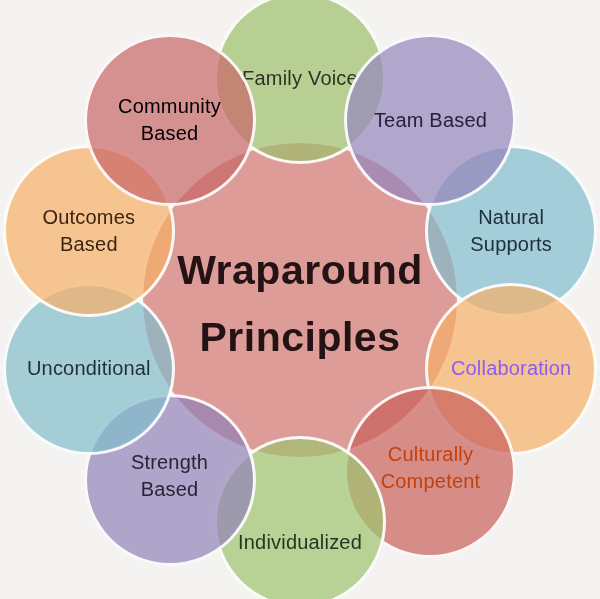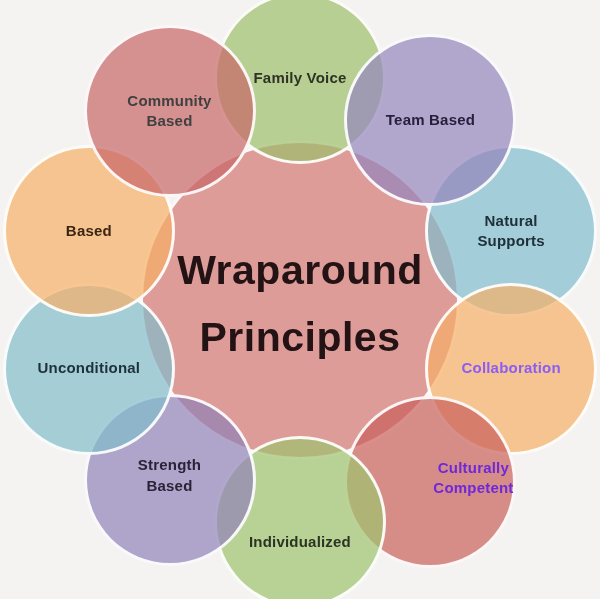--- a/index.html
+++ b/index.html
@@ -35,22 +35,22 @@
     margin-top: 8px;
   }
   .center-title span {
     display: block;
     font-size: 41px;
     font-weight: 700;
     line-height: 1.1;
     letter-spacing: 0.5px;
   }
   .outer-label {
-    font-size: 15px;
-    font-weight: 700;
+    font-size: 20px;
+    font-weight: 400;
     line-height: 1.35;
     letter-spacing: 0.2px;
   }
   .outer-label span {
     display: block;
     white-space: nowrap;
   }
 </style>
 </head>
 <body>
@@ -77,21 +77,21 @@
     <div class="circle outer" style="left: 344.488px; top: 34.3982px; width: 172px; height: 172px; background: rgba(148, 133, 188, 0.7); border: 3px solid rgba(255, 255, 255, 0.92); color: rgb(39, 32, 61);">
       <div class="outer-label" style="transform: translate(0px, 0px);">
         <span>Team Based</span>
       </div>
     </div>
     <div class="circle outer" style="left: 425.135px; top: 282.602px; width: 172px; height: 172px; background: rgba(245, 175, 104, 0.7); border: 3px solid rgba(255, 255, 255, 0.92); color: #8b5cf6; align-items: center;">
       <div class="outer-label" style="transform: translate(0px, 0px);">
         <span>Collaboration</span>
       </div>
     </div>
-    <div class="circle outer" style="left: 344.488px; top: 396px; width: 172px; height: 172px; background: rgba(201, 97, 91, 0.7); border: 3px solid rgba(255, 255, 255, 0.92); color: #6d28d9; justify-content: flex-end;">
+    <div class="circle outer" style="left: 344.488px; top: 386px; width: 172px; height: 172px; background: rgba(201, 97, 91, 0.7); border: 3px solid rgba(255, 255, 255, 0.92); color: #c2410c;">
       <div class="outer-label" style="transform: translate(0px, -4px);">
         <span>Culturally</span>
         <span>Competent</span>
       </div>
     </div>
     <div class="circle outer" style="left: 214px; top: 436px; width: 172px; height: 172px; background: rgba(158, 195, 111, 0.7); border: 3px solid rgba(255, 255, 255, 0.92); color: rgb(43, 52, 35);">
       <div class="outer-label" style="transform: translate(0px, 10px); margin-top: 20px;">
         <span>Individualized</span>
       </div>
     </div>
@@ -101,22 +101,23 @@
         <span>Based</span>
       </div>
     </div>
     <div class="circle outer" style="left: 2.86545px; top: 282.602px; width: 172px; height: 172px; background: rgba(129, 188, 202, 0.7); border: 3px solid rgba(255, 255, 255, 0.92); color: rgb(30, 48, 56);">
       <div class="outer-label" style="transform: translate(0px, 0px);">
         <span>Unconditional</span>
       </div>
     </div>
     <div class="circle outer" style="left: 2.86545px; top: 145.398px; width: 172px; height: 172px; background: rgba(246, 175, 102, 0.7); border: 3px solid rgba(255, 255, 255, 0.92); color: rgb(59, 36, 19);">
       <div class="outer-label" style="transform: translate(0px, 0px);">
+        <span>Outcomes</span>
         <span>Based</span>
       </div>
     </div>
-    <div class="circle outer" style="left: 83.5117px; top: 25px; width: 172px; height: 172px; background: rgba(199, 101, 102, 0.7); border: 3px solid rgba(255, 255, 255, 0.92); color: #404040;">
+    <div class="circle outer" style="left: 83.5117px; top: 34px; width: 172px; height: 172px; background: rgba(199, 101, 102, 0.7); border: 3px solid rgba(255, 255, 255, 0.92); color: #000000;">
       <div class="outer-label" style="transform: translate(0px, 0px);">
         <span>Community</span>
         <span>Based</span>
       </div>
     </div>
   </div>
 
 </body></html>

